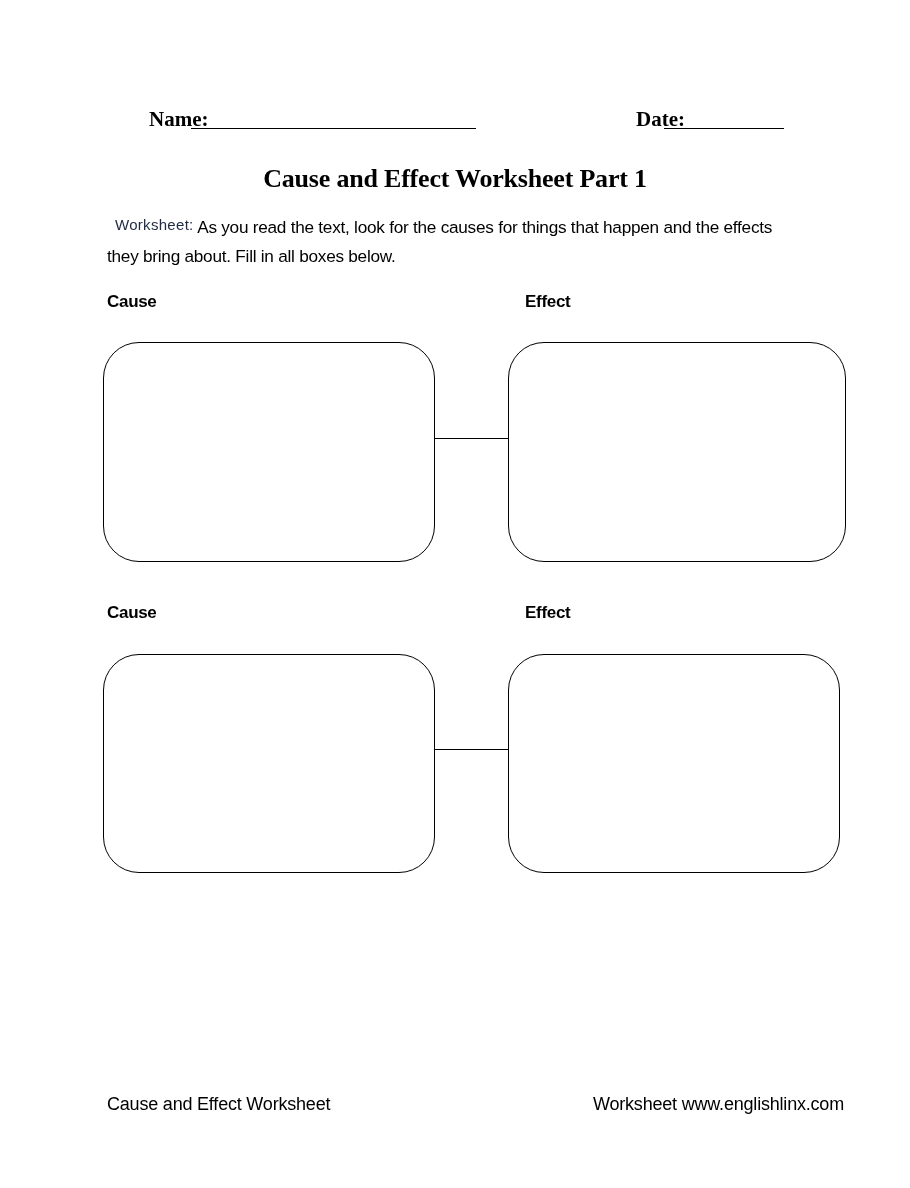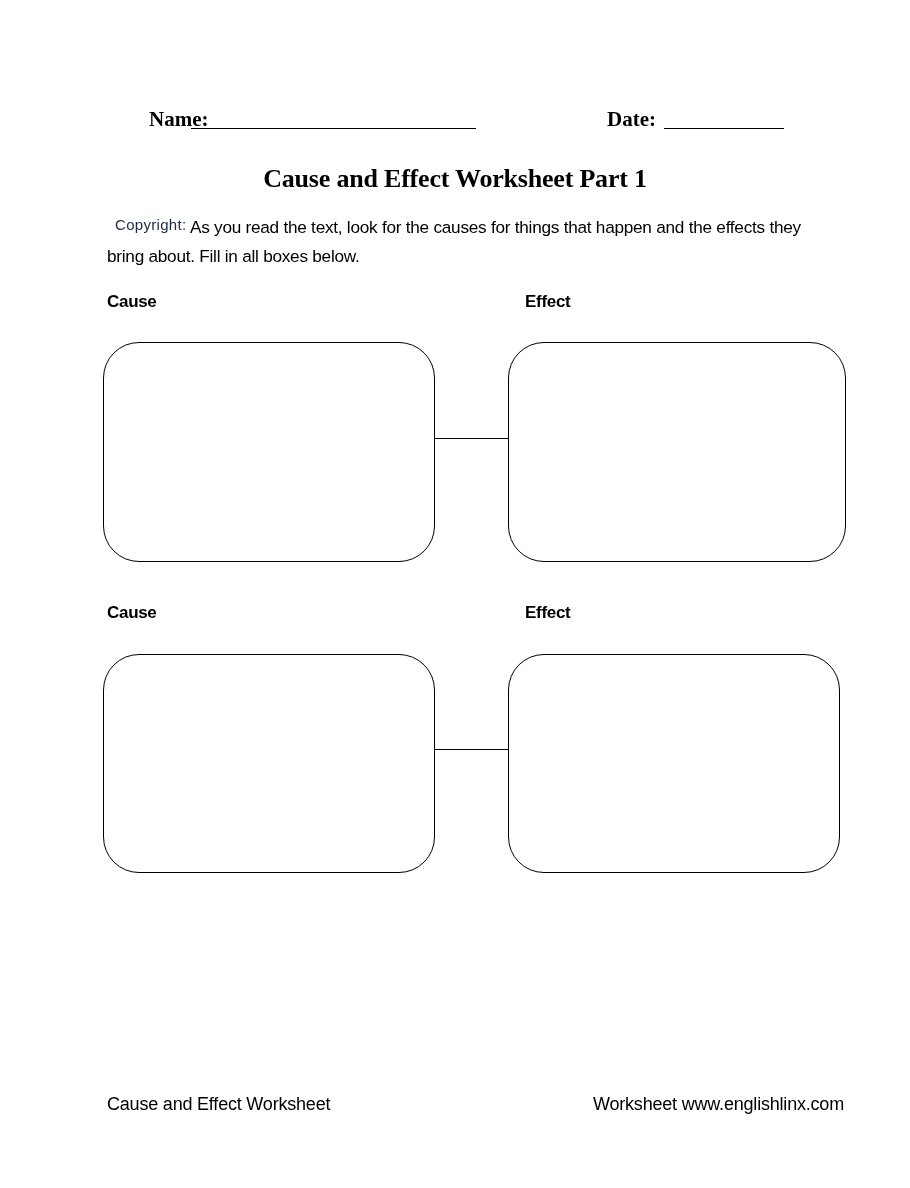--- a/index.html
+++ b/index.html
@@ -92,27 +92,27 @@
       white-space: nowrap;
       letter-spacing: -0.2px;
     }
   </style>
 </head>
 <body>
 
 <div class="abs serif-bold field-label" style="left:124px; top:107px;margin-left:25px;">Name:</div>
 <div class="abs field-line" style="left:191px; top:128px; width:285px;"></div>
 
-<div class="abs serif-bold field-label" style="left:607px; top:107px;">Date:</div>
+<div class="abs serif-bold field-label" style="left:636px; top:107px;">Date:</div>
 <div class="abs field-line" style="left:664px; top:128px; width:120px;"></div>
 
 <div class="abs serif-bold title" style="top:164px;">Cause and Effect Worksheet Part 1</div>
 
 <div class="abs sans directions" style="left:107px; top:213px;">
-  <span class="directions-label">Copyright:</span>
+  <span class="directions-label">Worksheet:</span>
   <span>As you read the text, look for the causes for things that happen and the effects they bring about. Fill in all boxes below.</span>
 </div>
 
 <div class="abs sans section-label" style="left:107px; top:292px;">Cause</div>
 <div class="abs sans section-label" style="left:525px; top:292px;">Effect</div>
 
 <div class="abs box" style="left:103px; top:342px; width:332px; height:220px;">
   <span></span>
 </div>
 <div class="abs connector" style="left:434px; top:438px; width:75px;"></div>

